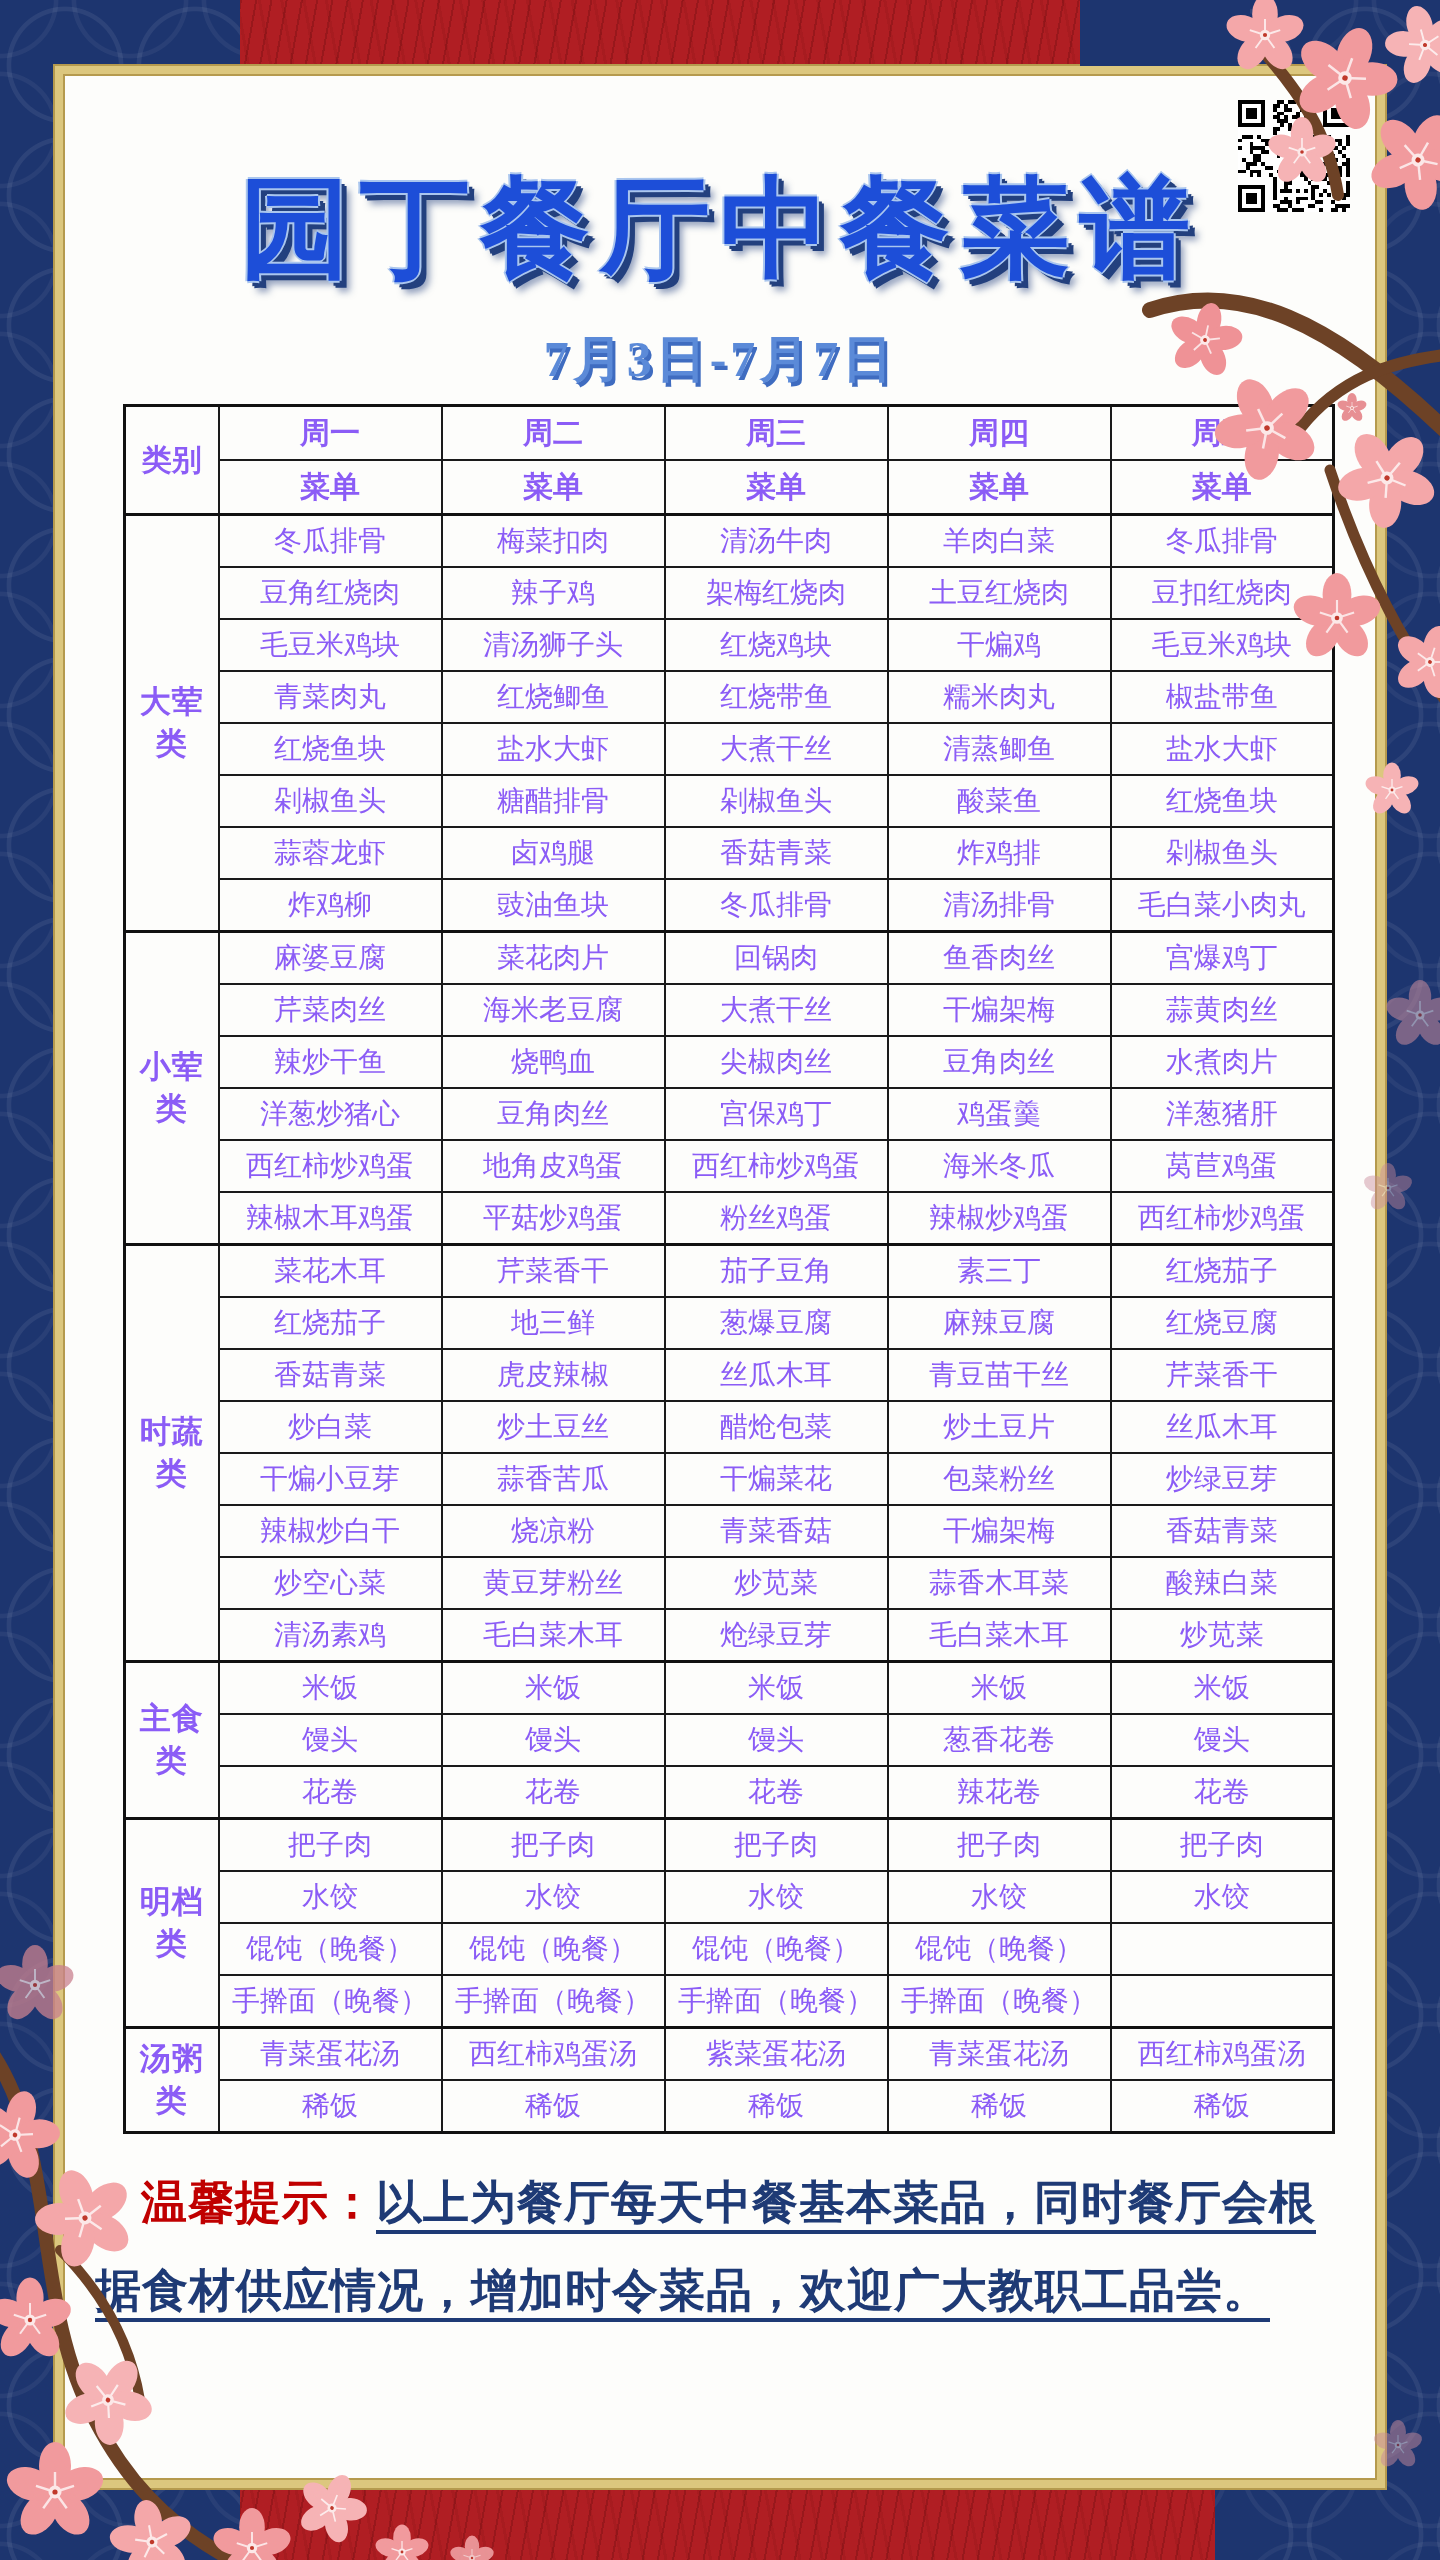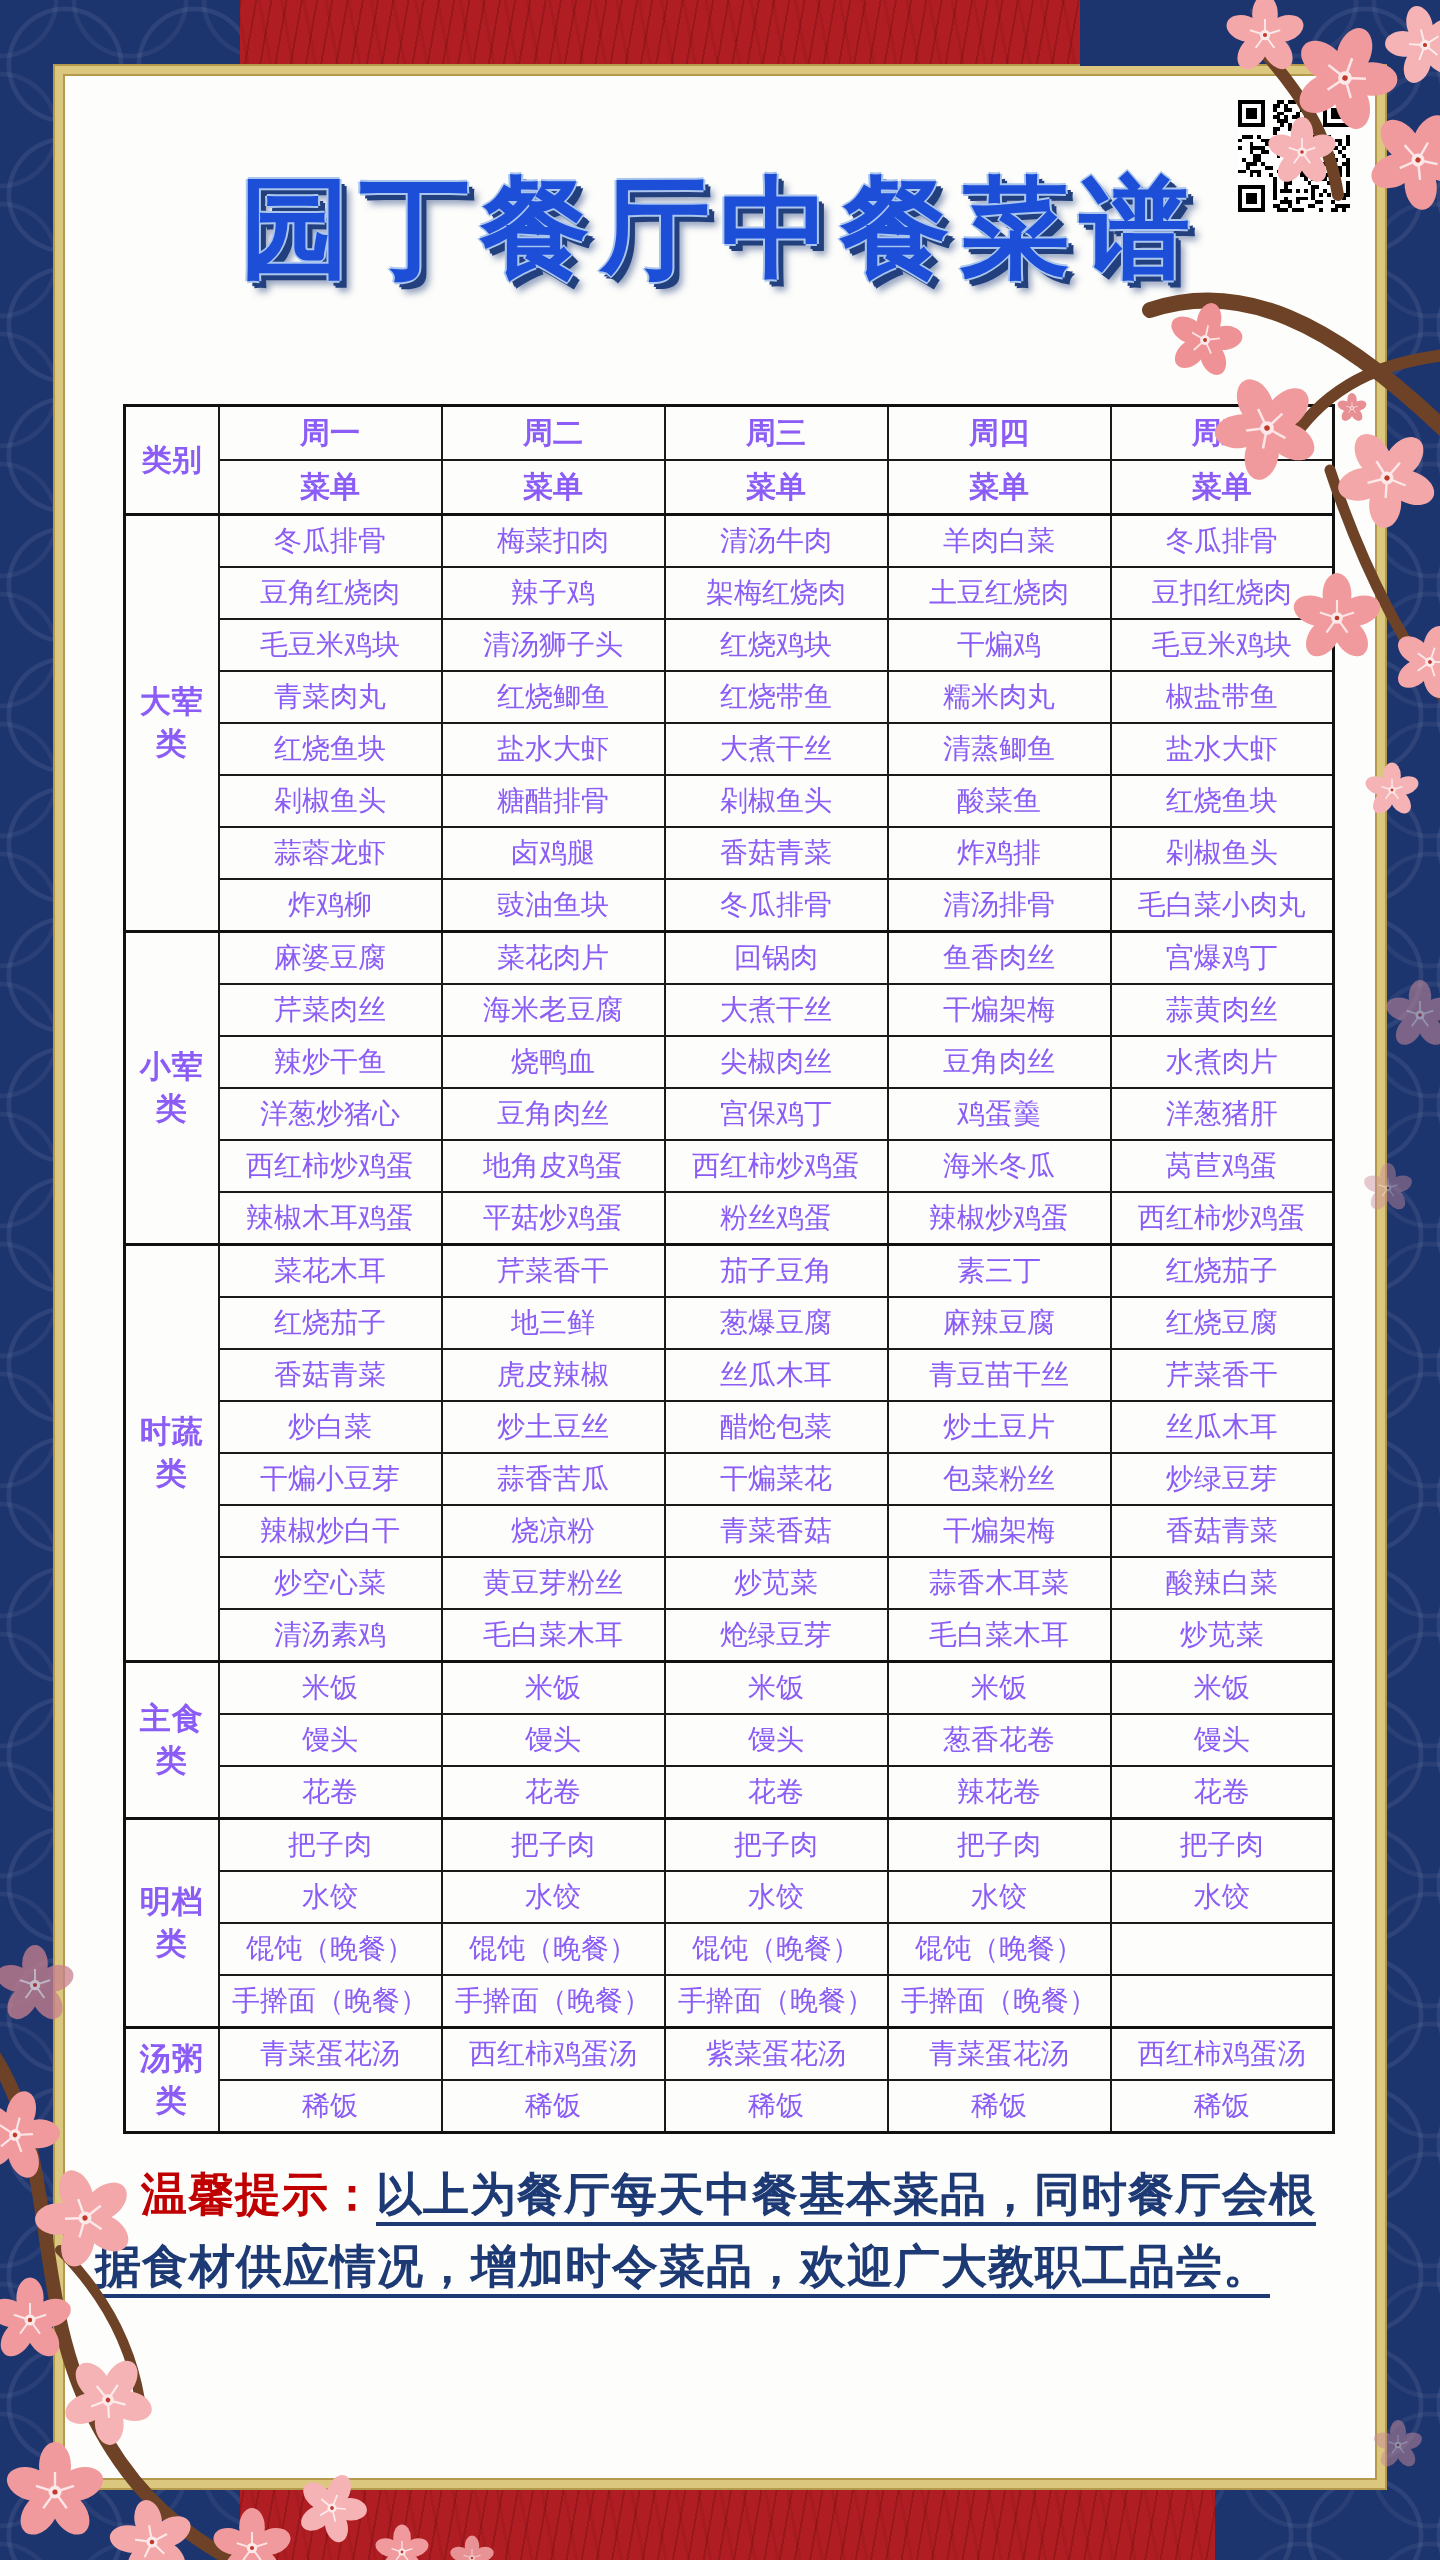--- a/index.html
+++ b/index.html
@@ -30,37 +30,38 @@
     font-size:28px;color:#8b5cf6;}
   table.menu col.c0{width:94px;}
   table.menu th,table.menu td{border:2px solid #1a1a1a;text-align:center;vertical-align:middle;
     padding:0 4px;overflow:hidden;}
   table.menu th{height:52px;font-weight:700;font-size:30px;}
   table.menu td{height:50px;}
   table.menu td.cat{font-weight:700;font-size:31px;letter-spacing:1px;line-height:1.35;padding:0 4px;}
   table.menu tr.section-start td{border-top:3px solid #111;}
   table.menu{border:3px solid #111;}
   .notice{position:absolute;top:2085px;left:32px;width:1262px;
-    font-size:46px;font-weight:900;line-height:72px;text-indent:1em;letter-spacing:1px;}
+    font-size:46px;font-weight:900;line-height:88px;text-indent:1em;letter-spacing:1px;}
   .notice .notice-label{color:#c00000;}
   .notice .notice-text{color:#1e3a75;text-decoration:underline;
     text-decoration-thickness:4px;text-underline-offset:12px;}
   .footer-note{position:absolute;top:2294px;left:16px;width:1276px;
     font-size:33px;font-weight:700;line-height:55px;text-indent:2em;color:#111;}
   .qr{position:absolute;left:1238px;top:100px;width:112px;height:112px;background:#fff;z-index:6;}
   .deco{position:absolute;inset:0;z-index:8;pointer-events:none;}
 </style>
 </head>
 <body>
 
 <div class="page">
   <div class="red-panel"></div>
 
   <div class="card">
     <div class="title">园丁餐厅中餐菜谱</div>
+    <div class="date">7月3日-7月7日</div>
 
     <table class="menu">
       <colgroup>
           <col class="c0">
           <col>
           <col>
           <col>
           <col>
           <col>
         </colgroup>

